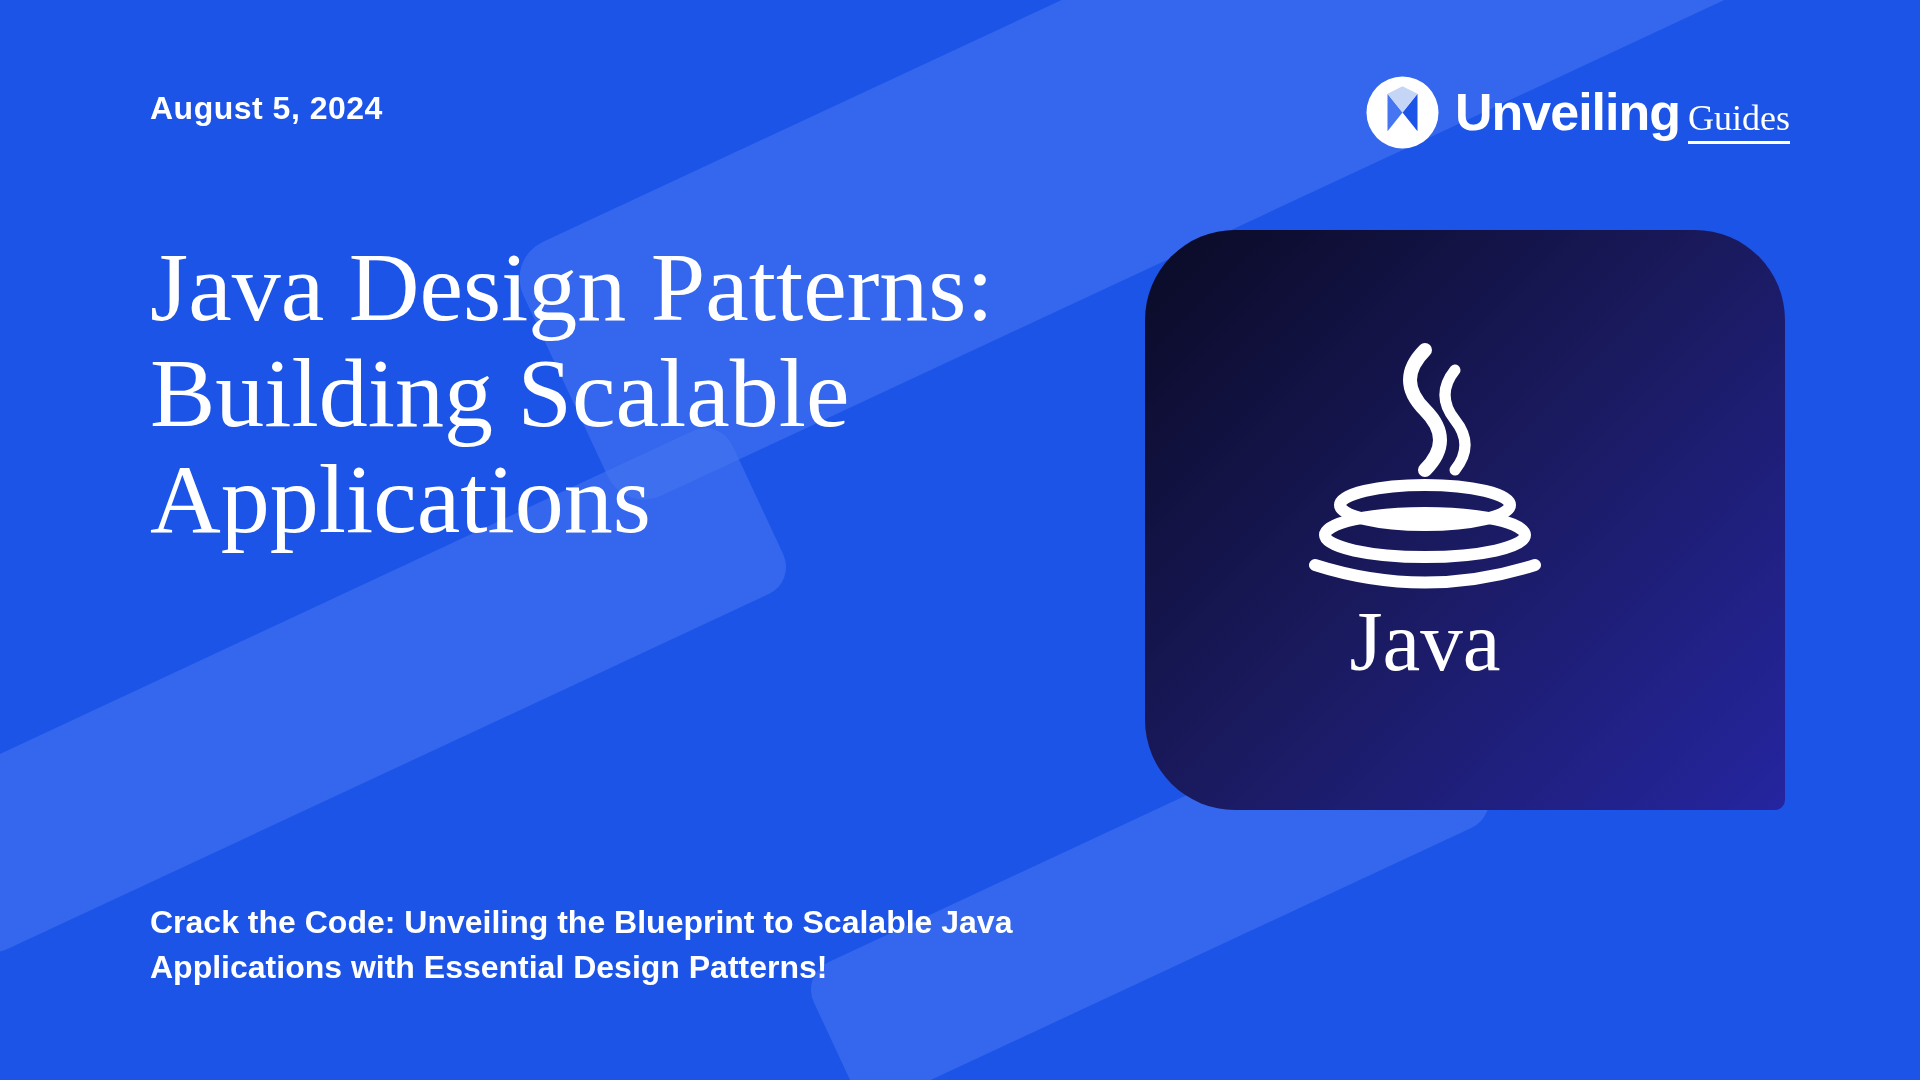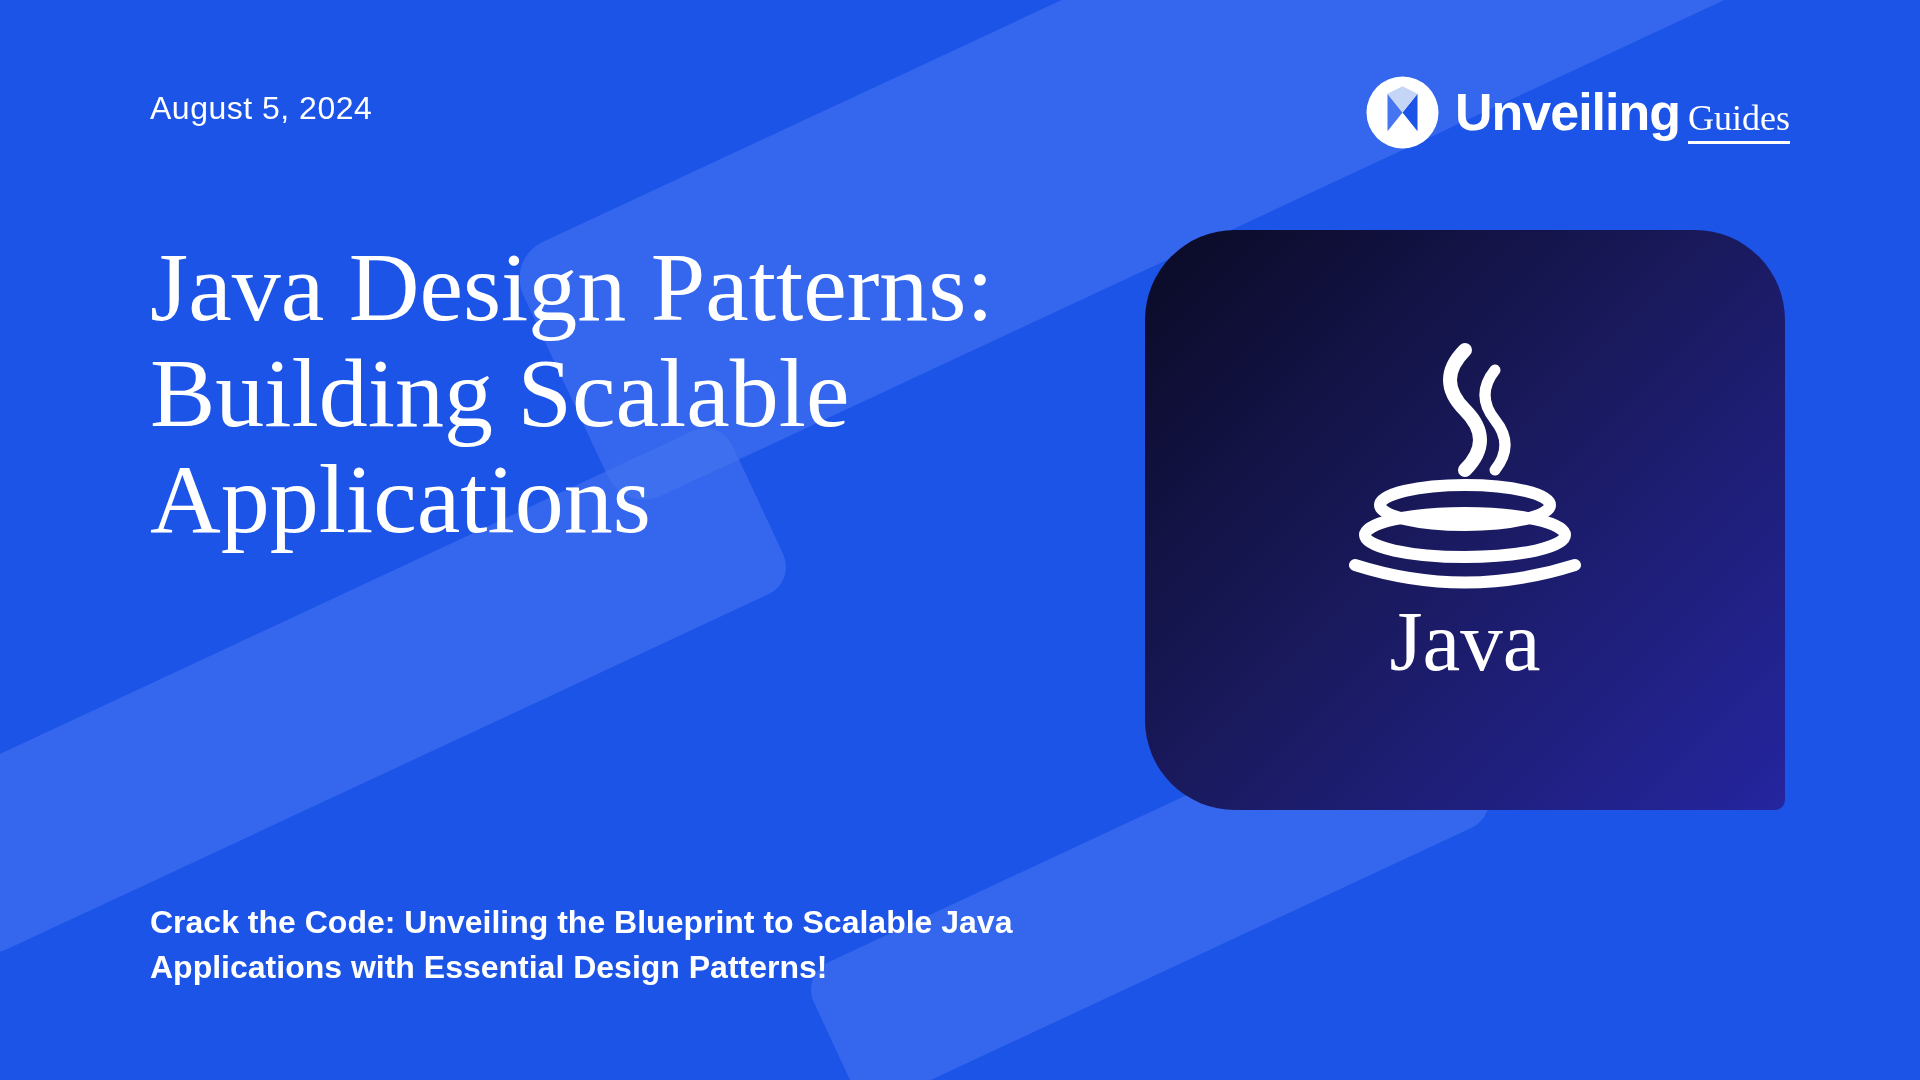--- a/index.html
+++ b/index.html
@@ -47,21 +47,21 @@
       left: 800px;
       border-radius: 30px;
     }
     
     .date {
       position: absolute;
       top: 90px;
       left: 150px;
       color: #ffffff;
       font-size: 32px;
-      font-weight: 400;
+      font-weight: 700;
       letter-spacing: 0.5px;
     }
     
     .logo-container {
       position: absolute;
       top: 75px;
       right: 130px;
       display: flex;
       align-items: center;
       gap: 15px;
@@ -130,21 +130,21 @@
       align-items: center;
       justify-content: center;
     }
     
     .java-logo {
       width: 380px;
       height: 460px;
       position: relative;
       display: flex;
       flex-direction: column;
-      align-items: center;
+      align-items: flex-start;
       justify-content: center;
     }
   </style>
 </head>
 <body>
 
 <div class="brush-stroke brush-1"></div>
 <div class="brush-stroke brush-2"></div>
 <div class="brush-stroke brush-3"></div>
 

